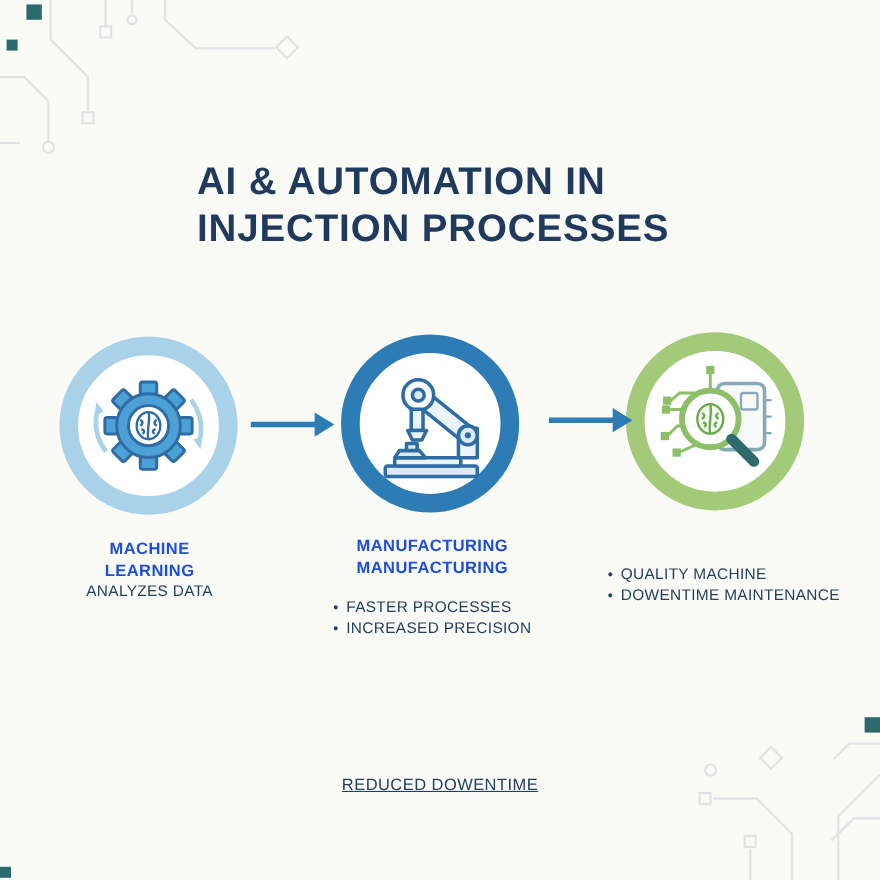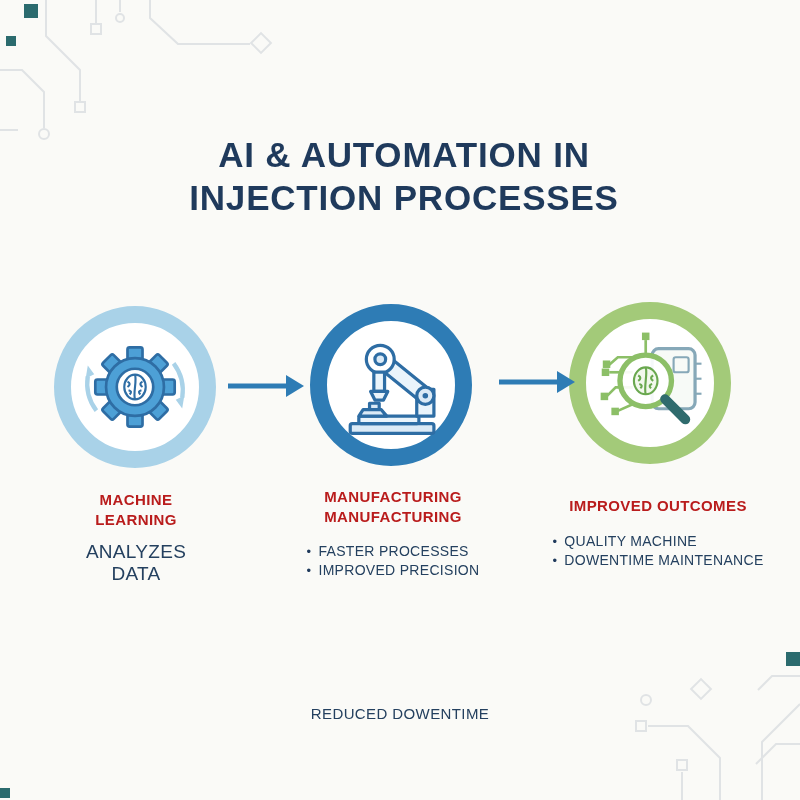--- a/index.html
+++ b/index.html
@@ -15,22 +15,21 @@
   }
   .circuits{
     position:absolute;left:0;top:0;width:800px;height:800px;
     pointer-events:none;
   }
   .title{
     position:absolute;
     top:130px;left:50%;
     transform:translateX(-50%);
     width:470px;
-    margin:4px;
-    text-align:center;
+    margin:14px;
     font-size:35px;
     line-height:1.22;
     font-weight:bold;
     letter-spacing:0.8px;
     color:#1f3a5c;
   }
   .ring{
     position:absolute;
     width:162px;height:162px;
     box-sizing:border-box;
@@ -51,25 +50,25 @@
   }
   .caption-1{left:60px;top:490px;width:152px;}
   .caption-2{left:293px;top:487px;width:200px;}
   .caption-3{left:548px;top:496px;width:220px;}
   .caption h2{
     margin:0;
     font-size:15px;
     font-weight:bold;
     letter-spacing:0.4px;
     line-height:1.3;
-    color:#b91c1c;
+    color:#1d4ed8;
   }
   .subtext{
-    margin-top:12px;
-    font-size:19px;
+    margin-top:0;
+    font-size:14px;
     letter-spacing:0.3px;
     color:#24405f;
   }
   .bullets{
     margin-top:14px;
     display:inline-block;
     text-align:left;
   }
   .bullet{
     display:flex;
@@ -82,20 +81,21 @@
   }
   .bullet .dot{font-size:13px;color:#1f3a5c;}
   .footer-note{
     position:absolute;
     left:50%;top:705px;
     transform:translateX(-50%);
     font-size:15px;
     letter-spacing:0.4px;
     color:#24405f;
     white-space:nowrap;
+    text-decoration:underline;
   }
 </style>
 </head>
 <body>
 
 <div class="canvas">
 
   <svg class="circuits" viewBox="0 0 800 800">
     <g stroke="#e0e3e5" stroke-width="2" fill="none">
       <polyline points="46,0 46,36 80,70 80,102"></polyline>
@@ -242,27 +242,26 @@
 
   <div class="caption caption-2">
     <h2>MANUFACTURING MANUFACTURING</h2>
     <div class="bullets">
       <div class="bullet">
         <span class="dot">•</span>
         <span>FASTER PROCESSES</span>
       </div>
       <div class="bullet">
         <span class="dot">•</span>
-        <span>IMPROVED PRECISION</span>
+        <span>INCREASED PRECISION</span>
       </div>
     </div>
   </div>
 
   <div class="caption caption-3">
-    <h2>IMPROVED OUTCOMES</h2>
     <div class="bullets">
       <div class="bullet">
         <span class="dot">•</span>
         <span>QUALITY MACHINE</span>
       </div>
       <div class="bullet">
         <span class="dot">•</span>
         <span>DOWENTIME MAINTENANCE</span>
       </div>
     </div>

